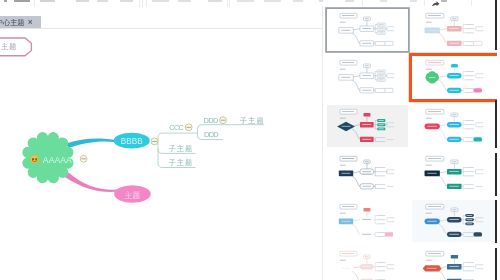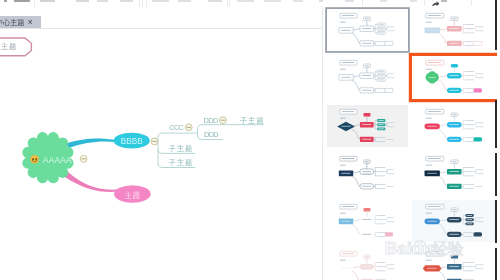--- a/index.html
+++ b/index.html
@@ -547,24 +547,13 @@
   </div>
 
   <div>
     <div class="scroll-seg" style="top:0px;height:50px;"></div>
     <div class="scroll-seg" style="top:100px;height:48px;"></div>
     <div class="scroll-seg" style="top:153px;height:43px;"></div>
     <div class="scroll-seg" style="top:200px;height:43px;"></div>
     <div class="scroll-seg" style="top:248px;height:32px;"></div>
   </div>
 
-  <div class="watermark">
-    <svg width="92" height="26" viewBox="0 0 122 34">
-      <g fill="none" stroke="#e3e6ea" stroke-width="1.5" opacity="1">
-
-        <path d="M40.5,12.5 c0,-4.2 3.2,-7.4 7.2,-7.4 c4,0 7.2,3.2 7.2,7.4 c2.6,0.9 4.2,3.1 4.2,5.6 c0,3.4 -2.8,5.2 -6.4,5.2 h-10 c-3.6,0 -6.4,-1.8 -6.4,-5.2 c0,-2.5 1.6,-4.7 4.2,-5.6 Z"></path>
-        <path d="M44,9 v-3 M51,9 v-3"></path>
-      </g>
-      <text x="1" y="24" font-family="'Liberation Sans','DejaVu Sans',sans-serif" font-size="23" font-weight="bold" fill="none" stroke="#e3e6ea" stroke-width="1.4" opacity="1">Baidu</text>
-      <text x="64" y="24" font-size="21" fill="none" stroke="#e3e6ea" stroke-width="1.4" opacity="1">经验</text>
-    </svg>
-  </div>
 </div>
 
 </body></html>

